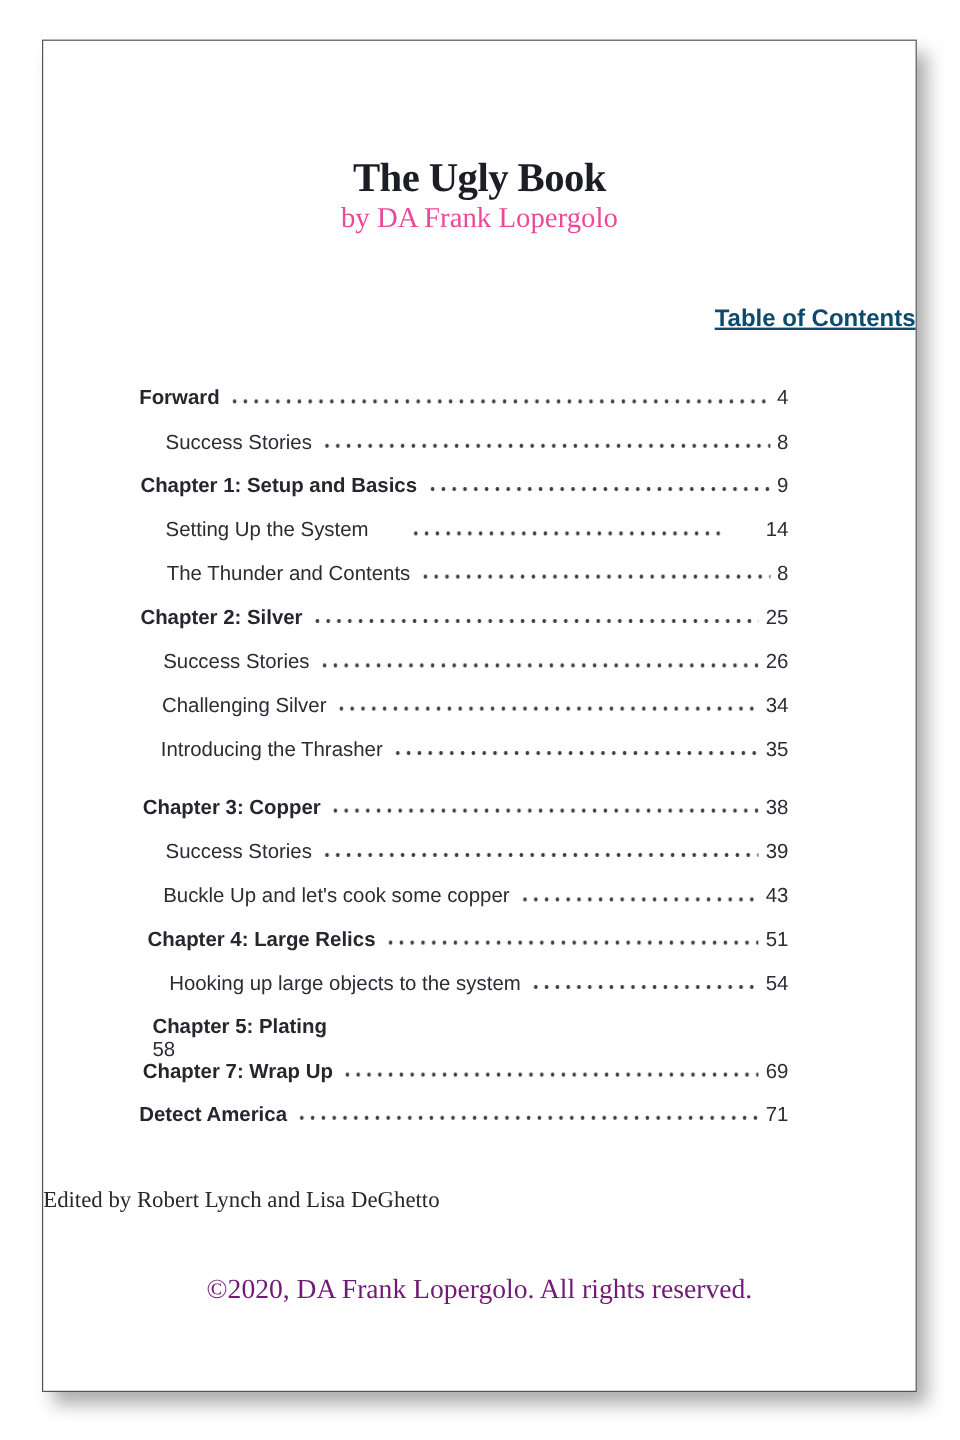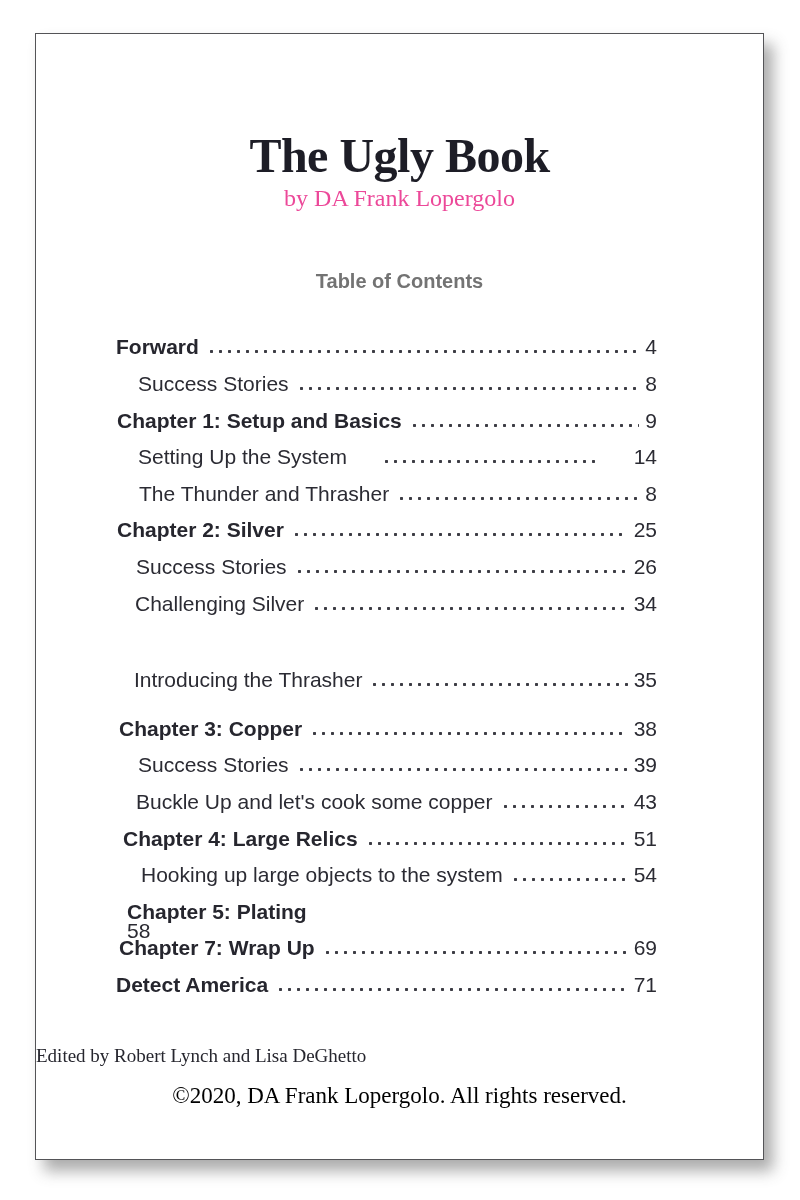--- a/index.html
+++ b/index.html
@@ -27,50 +27,51 @@
     background: #ffffff;
     border: 1.5px solid #545457;
     box-sizing: border-box;
     box-shadow: 9px 11px 14px rgba(70,70,70,0.45);
   }
   .title {
     margin: 96px 0 0 0;
     text-align: center;
     font-family: "Liberation Serif", serif;
     font-weight: 700;
-    font-size: 48px;
+    font-size: 34px;
     line-height: 1.1;
     color: #1d1d26;
     letter-spacing: -0.5px;
   }
   .subtitle {
     margin-top: 2px;
     text-align: center;
     font-family: "Liberation Serif", serif;
     font-size: 24px;
     line-height: 1.15;
     color: #ec4899;
   }
   .toc-heading {
     margin: 58px 0 0 0;
-    text-align: center;
+    text-align: right;
     font-family: "Liberation Sans", sans-serif;
     font-weight: 700;
     font-size: 20px;
     line-height: 1.15;
-    color: #737373;
+    color: #0c4a6e;
+    text-decoration: underline;
   }
   .toc {
     margin: 44px 106px 0 80px;
   }
   .toc-row {
     display: flex;
     align-items: baseline;
     height: 36.6px;
-    font-size: 21px;
+    font-size: 17px;
     line-height: 19px;
     white-space: nowrap;
     color: #2b2b33;
   }
   .toc-label { flex: 0 0 auto; }
   .toc-label.bold { font-weight: 700; color: #26262e; }
   .leader {
     flex: 1 1 auto;
     height: 5px;
     margin: 0 6px 0 8px;
@@ -85,26 +86,26 @@
   }
   .footer-edited {
     margin-top: 34px;
     text-align: left;
     font-family: "Liberation Serif", serif;
     font-size: 19px;
     line-height: 1.2;
     color: #26262e;
   }
   .footer-copyright {
-    margin-top: 14px;
+    margin-top: 48px;
     text-align: center;
     font-family: "Liberation Serif", serif;
     font-size: 23px;
     line-height: 1.2;
-    color: #000000;
+    color: #701a75;
   }
 </style>
 </head>
 <body>
 
 <div class="canvas">
   <div class="sheet">
     <h1 class="title">The Ugly Book</h1>
     <div class="subtitle">by DA Frank Lopergolo</div>
     <h2 class="toc-heading">Table of Contents</h2>
@@ -127,21 +128,21 @@
     <span class="toc-page">9</span>
   </div>
 
   <div class="toc-row" style="padding-left: 22px; gap: 27px;">
     <span class="toc-label">Setting Up the System</span>
     <span class="leader"></span>
     <span class="toc-page">14</span>
   </div>
 
   <div class="toc-row" style="padding-left: 23px;">
-    <span class="toc-label">The Thunder and Thrasher</span>
+    <span class="toc-label">The Thunder and Contents</span>
     <span class="leader"></span>
     <span class="toc-page">8</span>
   </div>
 
   <div class="toc-row" style="padding-left: 1px;">
     <span class="toc-label bold">Chapter 2: Silver</span>
     <span class="leader"></span>
     <span class="toc-page">25</span>
   </div>
 
@@ -150,21 +151,21 @@
     <span class="leader"></span>
     <span class="toc-page">26</span>
   </div>
 
   <div class="toc-row" style="padding-left: 19px;">
     <span class="toc-label">Challenging Silver</span>
     <span class="leader"></span>
     <span class="toc-page">34</span>
   </div>
 
-  <div class="toc-row" style="padding-left: 18px; margin-top: 40px;">
+  <div class="toc-row" style="padding-left: 18px;">
     <span class="toc-label">Introducing the Thrasher</span>
     <span class="leader"></span>
     <span class="toc-page">35</span>
   </div>
 
   <div class="toc-row" style="padding-left: 3px; margin-top: 12px;">
     <span class="toc-label bold">Chapter 3: Copper</span>
     <span class="leader"></span>
     <span class="toc-page">38</span>
   </div>

